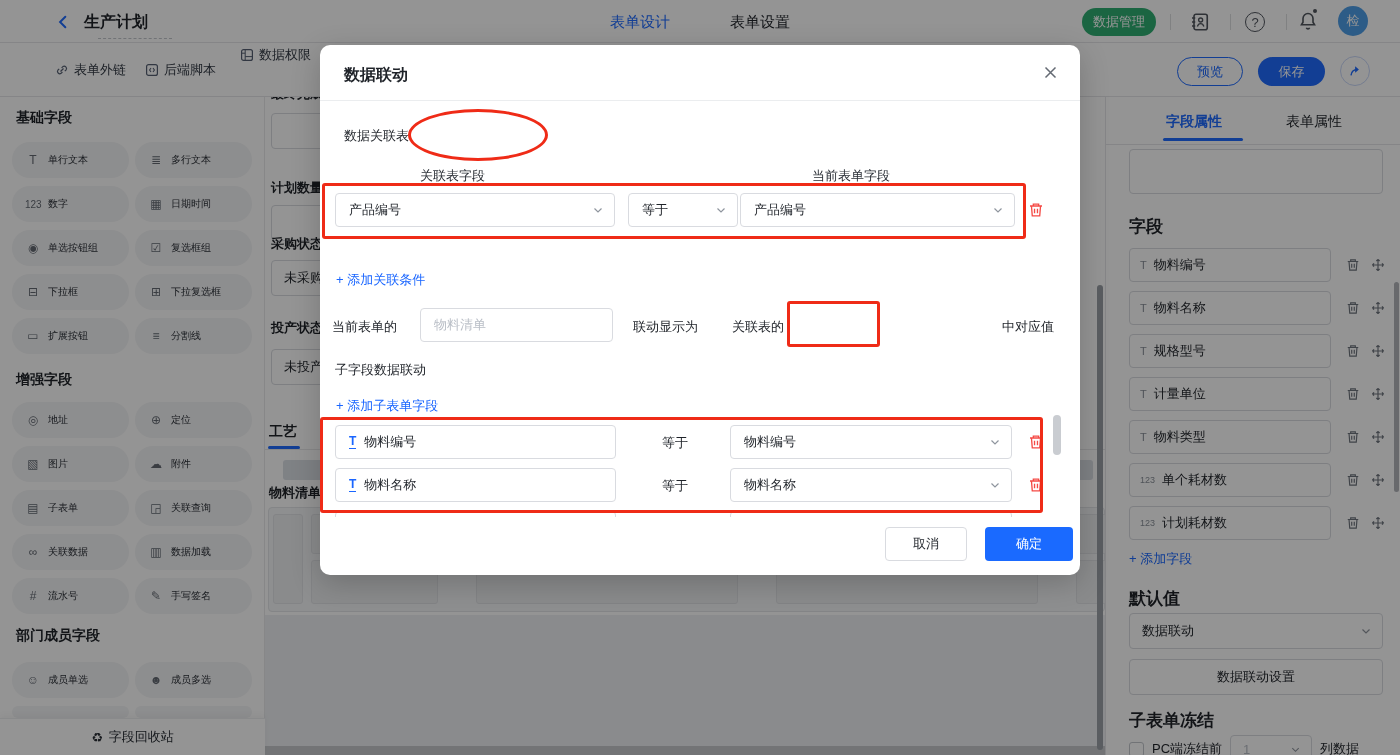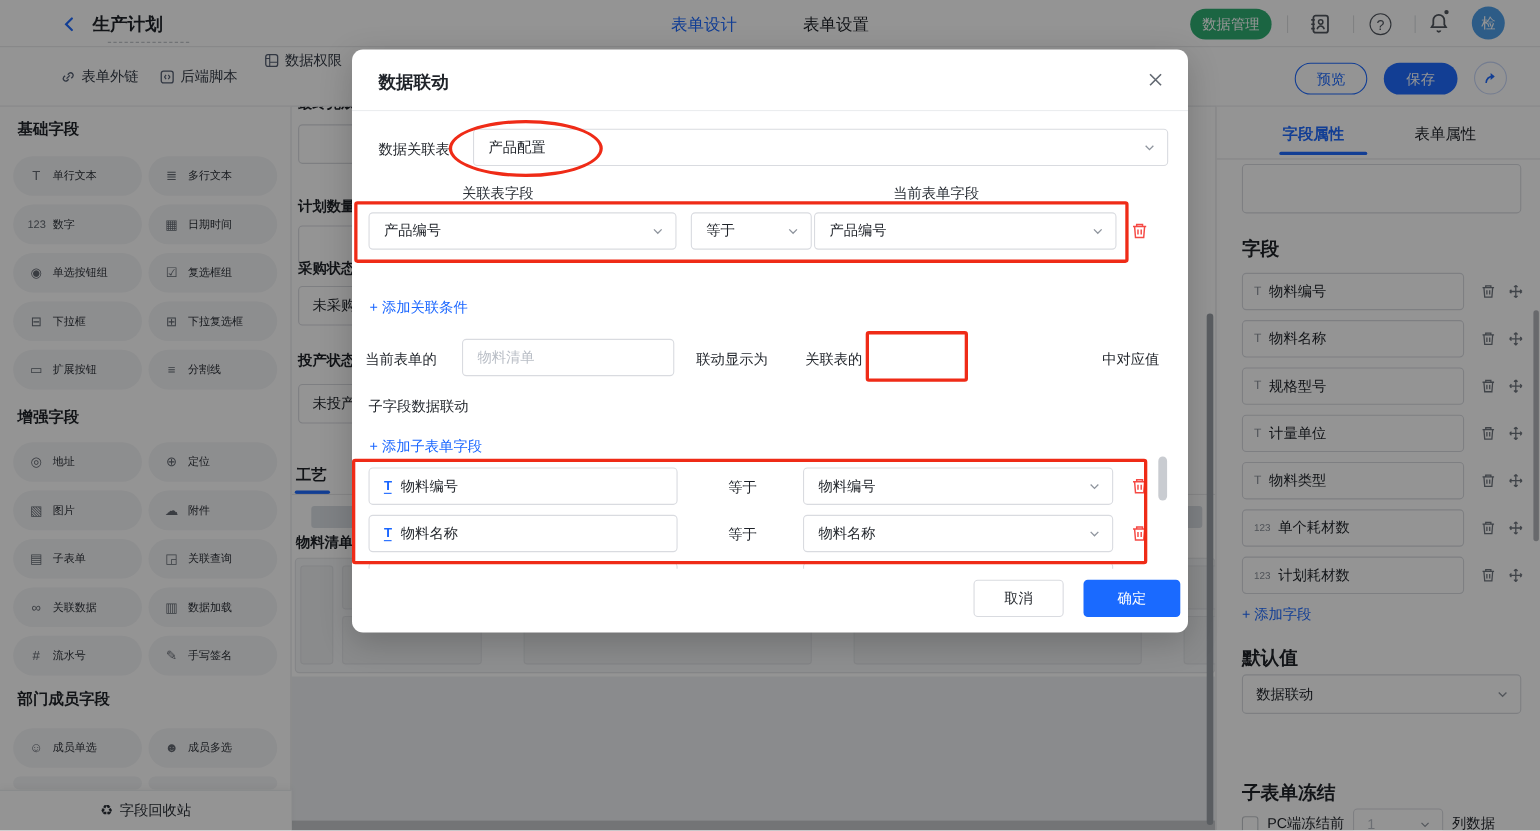--- a/index.html
+++ b/index.html
@@ -408,20 +408,21 @@
       </svg>
 
     <span class="plink abs" style="left:23px;top:453px">+ 添加字段</span>
     <span class="plab abs" style="left:23px;top:490px">默认值</span>
     <div class="pbox pselect abs" style="left:23px;top:516px;width:254px;height:36px">
       <span>数据联动</span>
       <svg class="ic chev" style="width:12px;height:12px">
           <use href="#i-chev"></use>
         </svg>
     </div>
+    <div class="pbox pbtn abs" style="left:23px;top:562px;width:254px;height:36px">数据联动设置</div>
     <span class="plab abs" style="left:23px;top:612px">子表单冻结</span>
     <div class="abs" style="left:23px;top:638px;display:flex;align-items:center;gap:8px">
       <span class="ckbox"></span>
       <span>PC端冻结前</span>
       <span class="pbox pselect" style="width:82px;height:28px;color:#b9bec6">
         <span>1</span>
         <svg class="ic chev" style="width:11px;height:11px">
             <use href="#i-chev"></use>
           </svg>
       </span>
@@ -433,26 +434,20 @@
   <div class="overlay"></div>
 
   <div class="modal">
     <span class="mtitle">数据联动</span>
     <svg class="ic mclose" style="width:15px;height:15px">
         <use href="#i-close"></use>
       </svg>
     <div class="mdiv"></div>
 
     <span class="mtext" style="left:24px;top:82px">数据关联表</span>
-    <div class="msel" style="left:110px;top:72px;width:632px">
-      <span>产品配置</span>
-      <svg class="ic chev" style="width:12px;height:12px">
-          <use href="#i-chev"></use>
-        </svg>
-    </div>
 
     <span class="mhead" style="left:100px;top:122px">关联表字段</span>
     <span class="mhead" style="left:492px;top:122px">当前表单字段</span>
 
     <div class="msel" style="left:15px;top:148px;width:280px">
       <span>产品编号</span>
       <svg class="ic chev" style="width:12px;height:12px">
           <use href="#i-chev"></use>
         </svg>
     </div>

